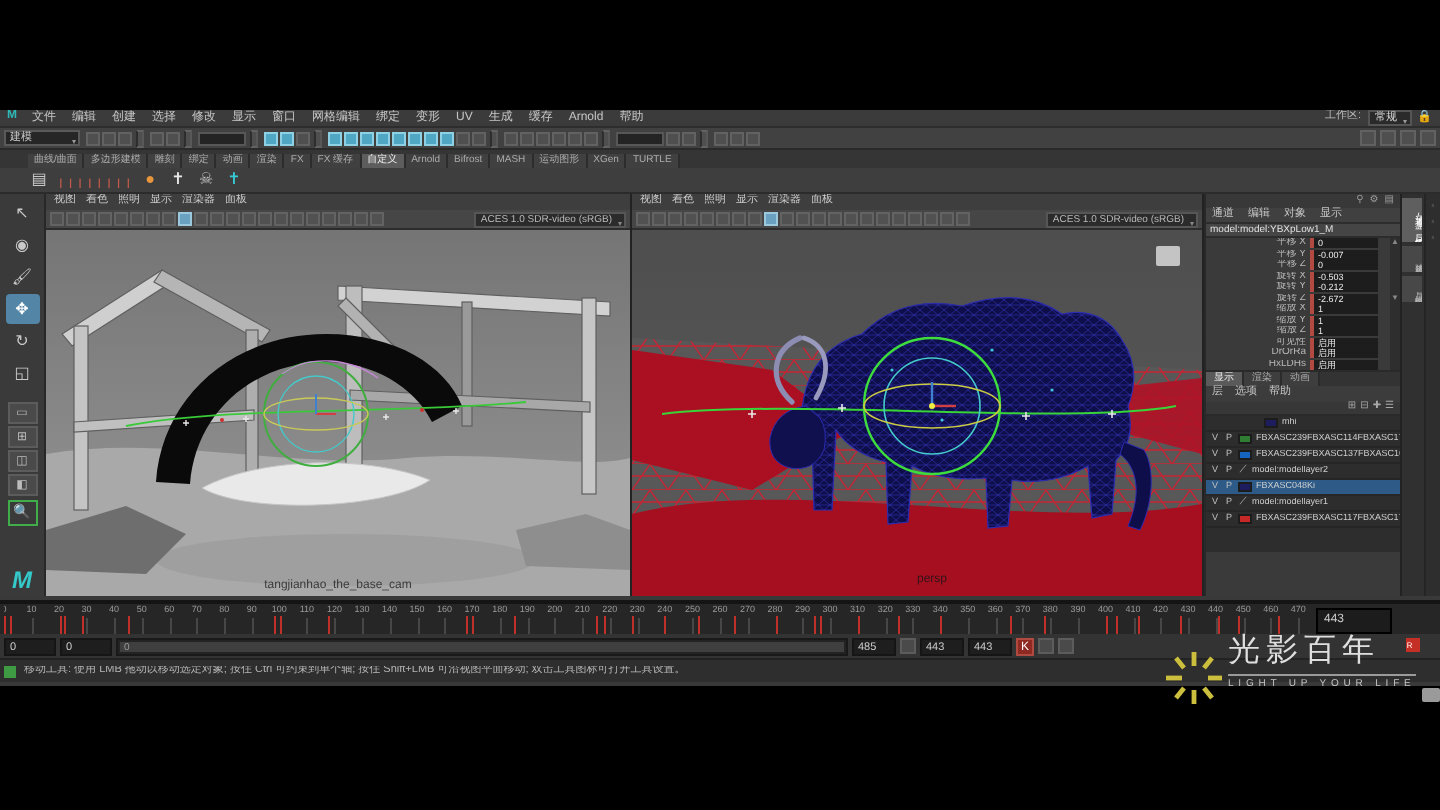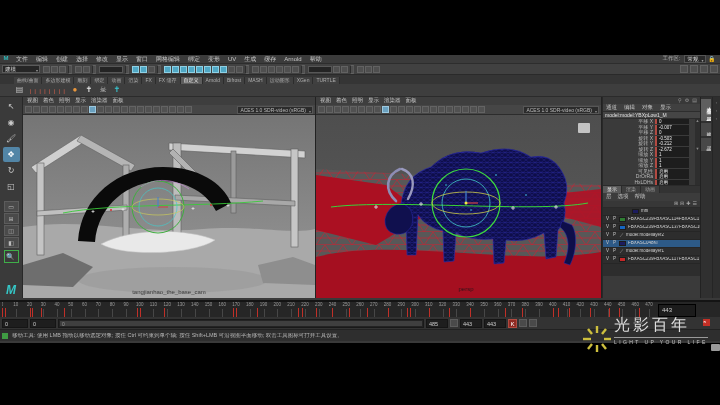--- a/index.html
+++ b/index.html
@@ -98,21 +98,21 @@
   .rs-mini{width:22px;height:9px;background:#1e1e1e;border:1px solid #151515;color:#ccc;font-size:5.5px;line-height:8px;padding-left:2px;flex:none}
   .rs-icon{width:8px;height:8px;background:#4a4a4a;border:1px solid #5c5c5c;flex:none}
   .rs-key{width:9px;height:9px;background:#8f2a22;border:1px solid #b04a40;color:#fff;font-size:6px;text-align:center;line-height:8px;flex:none}
   
   .helpline{top:274px;height:12px;background:#2e2e2e;border-top:1px solid #222;display:flex;align-items:center;padding-left:2px;gap:4px}
   .help-icon{width:6px;height:6px;background:#3f9b43;flex:none}
   .help-text{font-size:5.5px;color:#b5b5b5;white-space:nowrap;overflow:hidden;max-width:600px}
   
   .watermark{position:absolute;left:582px;top:318px;width:138px;height:48px;z-index:20;display:flex;align-items:flex-start}
   .wm-text{margin-left:2px}
-  .wm-cn{font-size:16px;color:#dedede;letter-spacing:3px;white-space:nowrap;position:relative;font-family:Liberation Mono, monospace}
+  .wm-cn{font-size:16px;color:#dedede;letter-spacing:3px;white-space:nowrap;position:relative;font-family:Liberation Sans, sans-serif}
   .wm-badge{position:absolute;right:-2px;top:1px;width:7px;height:7px;background:#c43026;color:#fff;font-size:4px;text-align:center;line-height:7px}
   .wm-en{font-size:5px;color:#c4c4c4;letter-spacing:2.4px;margin-top:3px;border-top:1px solid #9a9a9a;padding-top:2px;white-space:nowrap}
   .wm-gray{position:absolute;right:0;top:26px;width:9px;height:7px;background:#9a9a9a;border-radius:1px}
 </style>
 </head>
 <body>
 
 <div id="app">
 
   <div class="row menubar">

